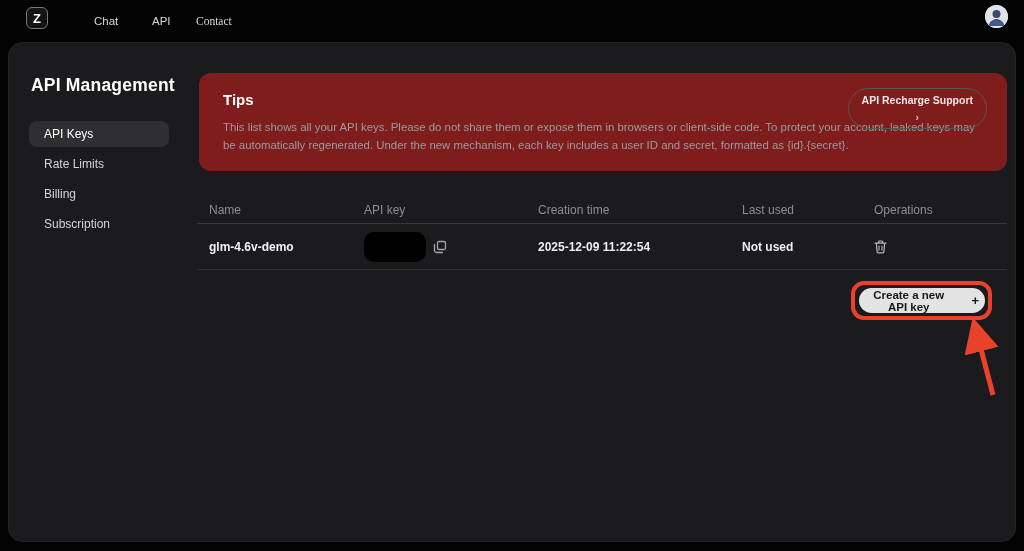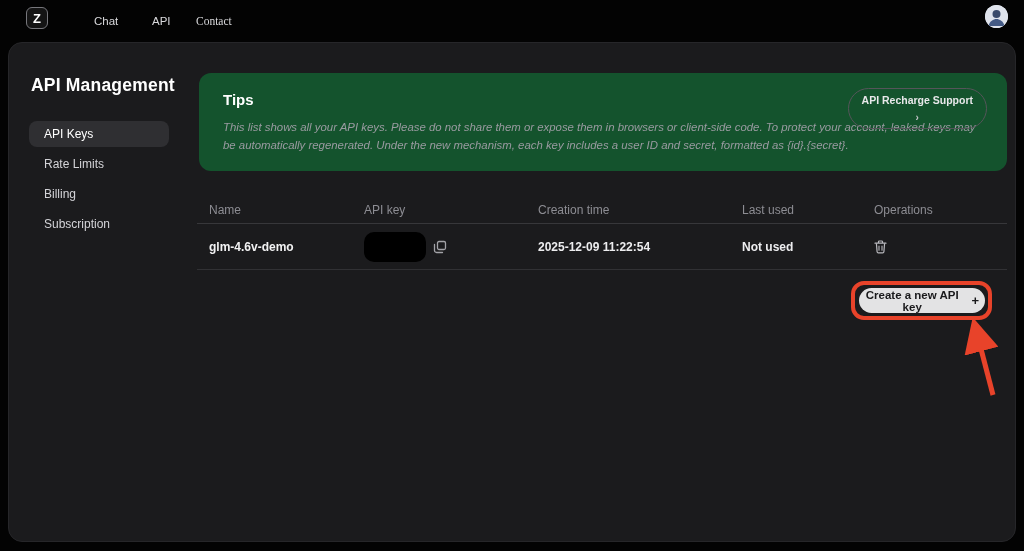--- a/index.html
+++ b/index.html
@@ -22,24 +22,24 @@
         border-radius:14px;border:1px solid #262629;}
 
   
   .side-title{position:absolute;left:22px;top:32px;color:#fff;font-size:17.5px;font-weight:700;letter-spacing:.2px;}
   .side-nav{position:absolute;left:20px;top:78px;width:140px;}
   .side-item{height:26px;margin-bottom:4px;display:flex;align-items:center;padding-left:15px;
         border-radius:8px;color:#d4d4d8;font-size:12px;cursor:pointer;}
   .side-item.selected{background:#2f2f32;color:#fff;}
 
   
-  .tips{position:absolute;left:190px;top:30px;width:808px;height:98px;background:#14532d;
+  .tips{position:absolute;left:190px;top:30px;width:808px;height:98px;background:#7f1d1d;
         border-radius:12px;padding:18px 24px;}
   .tips-title{color:#fff;font-size:15px;font-weight:700;}
-  .tips-body{margin-top:11px;color:#9a9ba1;font-size:11.4px;line-height:1.55;max-width:770px;font-style:italic;}
+  .tips-body{margin-top:11px;color:#9a9ba1;font-size:11.4px;line-height:1.55;max-width:770px;}
   .recharge-btn{position:absolute;right:20px;top:15px;display:flex;align-items:center;gap:6px;
         border:1px solid #55555a;border-radius:999px;padding:5px 13px;color:#e8e8ea;
         font-size:10.5px;font-weight:600;cursor:pointer;background:transparent;flex-direction:column;}
   .recharge-btn .chev{font-size:10px;color:#c7c7cb;}
 
   
   .table{position:absolute;left:188px;top:146px;width:810px;margin-top:8px;}
   .trow{display:grid;grid-template-columns:155px 174px 204px 132px 1fr;align-items:center;}
   .thead{height:27px;border-bottom:1px solid #37373a;}
   .thead .cell{color:#8d8d93;font-size:12px;}
@@ -47,21 +47,21 @@
   .cell{padding-left:12px;}
   .name-cell{color:#f2f2f3;font-size:12px;font-weight:600;}
   .time-cell,.used-cell{color:#ededef;font-size:12px;font-weight:600;}
   .key-cell{display:flex;align-items:center;gap:7px;}
   .redacted{width:62px;height:30px;background:#000;border-radius:10px;}
   .icon-btn{background:none;border:none;padding:0;cursor:pointer;display:flex;align-items:center;}
 
   
   .create-btn{position:absolute;left:850px;top:245px;width:126px;height:25px;border:none;
         border-radius:999px;background:#e3e3e4;color:#19191b;font-size:11.5px;font-weight:700;
-        display:flex;align-items:center;justify-content:flex-end;gap:12px;cursor:pointer;}
+        display:flex;align-items:center;justify-content:flex-end;gap:19px;cursor:pointer;}
   .create-btn .plus{font-size:13px;font-weight:600;}
   .annotation-rect{position:absolute;left:842px;top:238px;width:141px;height:39px;
         border:4px solid #e8432a;border-radius:13px;pointer-events:none;}
   .annotation-arrow{position:absolute;left:937px;top:273px;pointer-events:none;}
 </style>
 </head>
 <body>
 
 <div class="stage">
 

